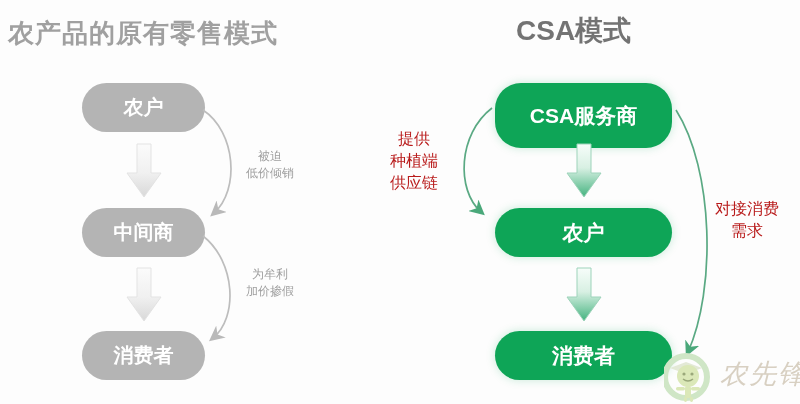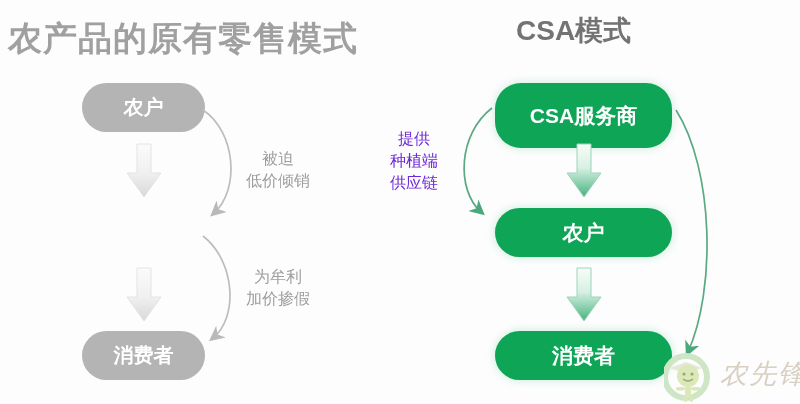--- a/index.html
+++ b/index.html
@@ -5,55 +5,58 @@
   html,body{margin:0;padding:0;}
   body{
     width:800px;height:404px;
     background:#fdfdfd;
     font-family:"Liberation Sans","DejaVu Sans",sans-serif;
     overflow:hidden;
   }
   #stage{position:relative;width:800px;height:404px;background:#fdfdfd;}
 
   .title{position:absolute;font-weight:bold;white-space:nowrap;}
-  .title-left{left:8px;top:16px;font-size:34px;letter-spacing:1px;color:#a0a0a0;}
+  .title-left{left:8px;top:16px;font-size:26px;letter-spacing:1px;color:#a0a0a0;}
   .title-right{left:516px;top:12px;font-size:28px;letter-spacing:0px;color:#737373;}
 
   .pill{
     position:absolute;display:flex;align-items:center;justify-content:center;
     border-radius:26px;color:#ffffff;white-space:nowrap;font-weight:bold;
   }
   .pill-gray{background:#b4b4b4;font-size:20px;}
   .pill-green{background:#0ea557;font-size:21px;
     box-shadow:0 0 10px rgba(14,165,87,.22);}
 
   .arrow-wrap{position:absolute;}
   .curve{position:absolute;left:0;top:0;pointer-events:none;}
 
   .note{position:absolute;text-align:center;line-height:1.38;white-space:nowrap;}
-  .note-gray{color:#9e9e9e;font-size:16px;}
-  .note-green{color:#6d28d9;font-size:16px;}
+  .note-gray{color:#9e9e9e;font-size:12px;}
+  .note-green{color:#b91c1c;font-size:16px;}
 
   
   .wm{position:absolute;left:664px;top:352px;width:156px;height:50px;}
   .wm-text{position:absolute;left:56px;top:4px;font-size:27px;color:#d8d0c2;
     font-family:"Liberation Serif","DejaVu Serif",serif;font-style:italic;
     letter-spacing:2px;white-space:nowrap;}
 </style>
 </head>
 <body>
 
 <div id="stage">
 
   <div class="title title-left">农产品的原有零售模式</div>
 
   <div class="pill pill-gray" style="left:82px;top:83px;width:123px;height:49px;">
     <span>农户</span>
   </div>
 
+  <div class="pill pill-gray" style="left:82px;top:208px;width:123px;height:49px;">
+    <span>中间商</span>
+  </div>
 
   <div class="pill pill-gray" style="left:82px;top:331px;width:123px;height:49px;">
     <span>消费者</span>
   </div>
 
   <div class="arrow-wrap" style="left:125px;top:143px;width:38px;height:56px;">
     <svg width="38" height="56" viewBox="0 0 38 56">
       <defs>
         <linearGradient id="gGray1" x1="0" y1="0" x2="0" y2="1">
           <stop offset="0%" stop-color="#fbfbfb"></stop>
@@ -147,20 +150,24 @@
     <path d="M492,108 C458,134 456,190 481,212" fill="none" stroke="#5aa983" stroke-width="1.7" marker-end="url(#headGreen)"></path>
     <path d="M676,110 C714,170 716,290 688,352" fill="none" stroke="#5aa983" stroke-width="1.7" marker-end="url(#headGreen)"></path>
   </svg>
 
   <div class="note note-green" style="left:390px;top:128px;">
     <div>提供</div>
     <div>种植端</div>
     <div>供应链</div>
   </div>
 
+  <div class="note note-green" style="left:715px;top:198px;">
+    <div>对接消费</div>
+    <div>需求</div>
+  </div>
 
   <div class="wm">
     <svg width="56" height="50" viewBox="0 0 56 50">
       <circle cx="22" cy="25" r="21" fill="none" stroke="#cfe6c6" stroke-width="6"></circle>
       <path d="M6,16 L22,10 L38,16 L22,22 Z" fill="#e3e9d6"></path>
       <circle cx="24" cy="24" r="11" fill="#dbe8b8"></circle>
       <circle cx="20" cy="22" r="1.6" fill="#9aa87a"></circle>
       <circle cx="28" cy="22" r="1.6" fill="#9aa87a"></circle>
       <path d="M19,27 Q24,31 29,27" fill="none" stroke="#9aa87a" stroke-width="1.4"></path>
       <rect x="21" y="34" width="6" height="12" rx="2" fill="#dbe8b8"></rect>

